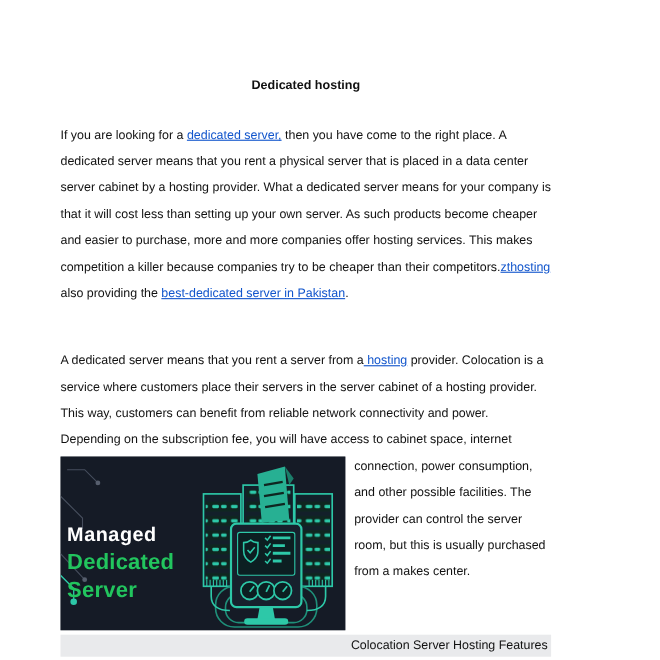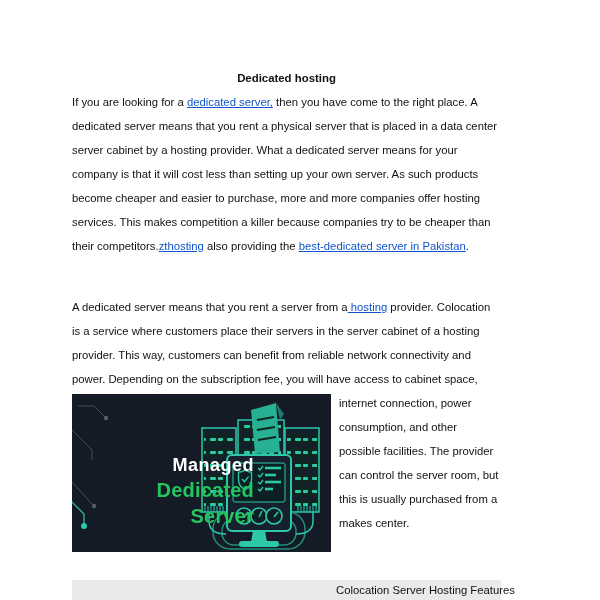--- a/index.html
+++ b/index.html
@@ -1,49 +1,49 @@
 <!DOCTYPE html>
 <html><head>
 <meta charset="utf-8">
 <style>
   * { margin: 0; padding: 0; box-sizing: border-box; }
   html, body { background: #ffffff; }
   body { width: 600px; height: 600px; overflow: hidden; }
   .page {
     width: 572px; height: 600px;
-    padding: 66px 71px 0 72px;
+    padding: 66px 71px 0 55px;
     font-family: "Liberation Sans", sans-serif;
     font-size: 11.3px;
     line-height: 24px;
     color: #111111;
     background: #ffffff;
     overflow: hidden;
   }
   .doc-title {
     font-size: 11.4px;
     font-weight: bold;
     text-align: center;
     line-height: 24px;
   }
   .para { margin: 0; }
-  .para-1 { }
+  .para-1 { margin-top: 21px; }
   .para-2 { margin-top: 37px; }
   a.doc-link { color: #1155cc; text-decoration: underline; cursor: pointer; }
   .doc-image {
     float: left;
     width: 259px; height: 158px;
     margin: 3px 8px 4px 0;
     background: #151b26;
     position: relative;
     overflow: hidden;
   }
   .doc-image svg { position: absolute; left: 0; top: 0; }
   .img-caption {
-    position: absolute; left: 18px; top: 60px; width: 164px;
-    text-align: right; z-index: 2;
+    position: absolute; left: 6px; top: 60px; width: 164px;
+    text-align: left; z-index: 2;
   }
   .img-caption-line1 {
     display: block; color: #ffffff; font-weight: bold;
     font-size: 18px; line-height: 23px; letter-spacing: 0.5px;
   }
   .img-caption-line2 {
     display: block; color: #22c55e; font-weight: bold;
     font-size: 20px; line-height: 26px; letter-spacing: 0.2px;
   }
   .features-heading {

